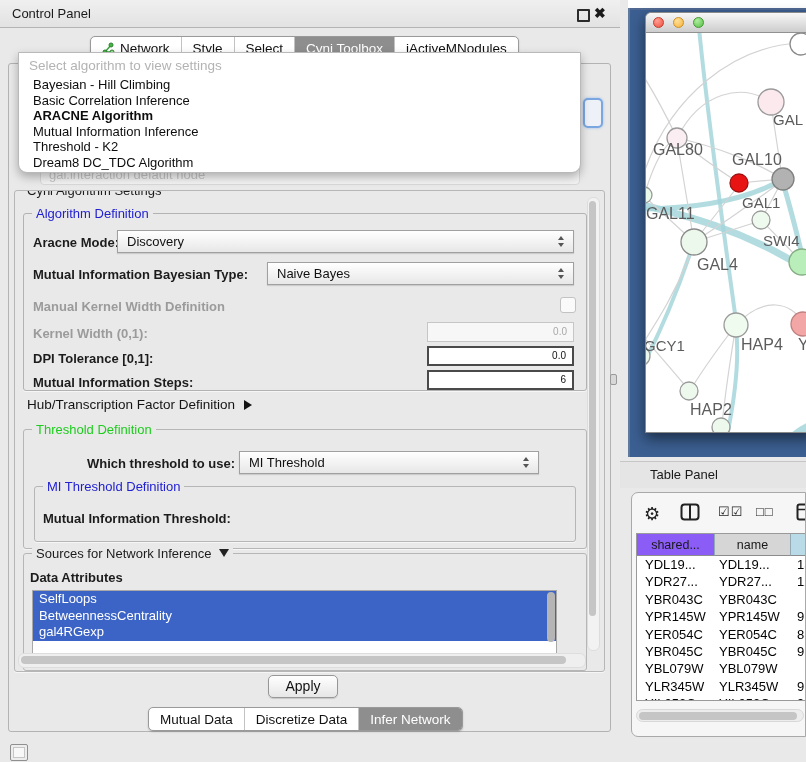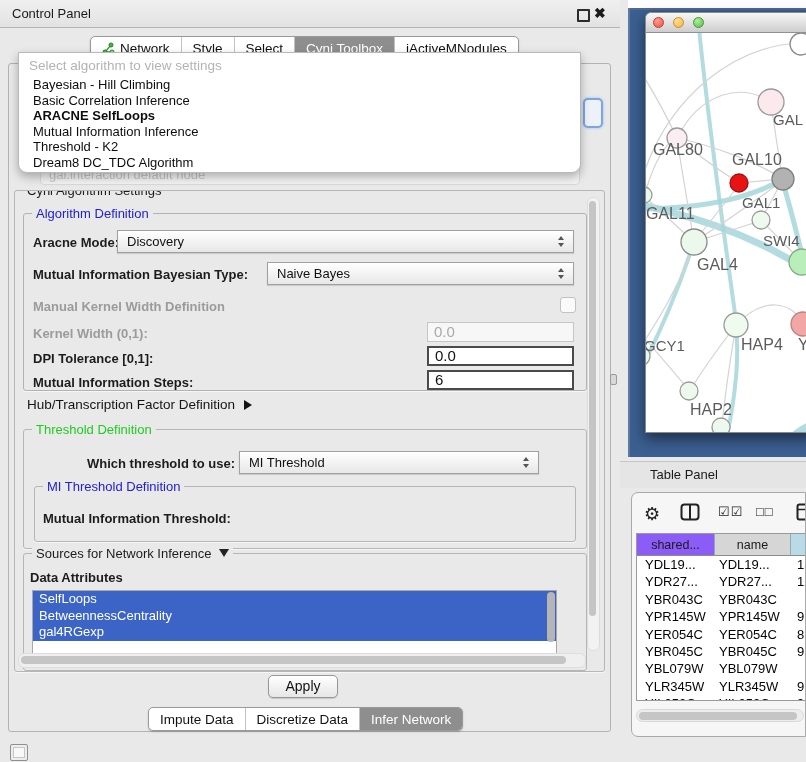--- a/index.html
+++ b/index.html
@@ -5,22 +5,22 @@
   html,body{margin:0;padding:0}
   body{width:806px;height:762px;position:relative;overflow:hidden;background:#e9e9e9;
        font-family:"Liberation Sans",sans-serif;color:#111;}
   
   .abs{position:absolute}
   .group{position:absolute;border:1px solid #b6b6b6;border-radius:3px;box-shadow:0 1px 0 rgba(255,255,255,.6)}
   .gtitle{position:absolute;top:-8px;left:8px;background:#e9e9e9;padding:0 4px;font-size:13px;white-space:nowrap}
   .blue{color:#2121d1}.green{color:#1ecc1e}
   .lbl{font-size:13px;font-weight:bold;color:#1c1c1c;white-space:nowrap}
   .lbl.dis{color:#9b9b9b}
-  .field{position:absolute;height:20px;border:1px solid #8f8f8f;background:#fff;font-size:15px;
-         padding:0 6px;box-sizing:border-box;line-height:18px}
+  .field{position:absolute;height:20px;border:1px solid #8f8f8f;background:#fff;font-size:10px;
+         text-align:right;padding:0 6px;box-sizing:border-box;line-height:18px}
   .field.strong{border:2px solid #4a4a4a;line-height:16px}
   .field.dis{border:1px solid #c6c6c6;background:#f7f7f7;color:#a9a9a9}
   .combo{position:absolute;height:23px;border:1px solid #a0a0a0;border-radius:0;
          background:linear-gradient(#ffffff,#e7e7e7);font-size:13px;line-height:21px;
          padding:0 24px 0 9px;box-sizing:border-box;white-space:nowrap;box-shadow:0 1px 1px rgba(0,0,0,.12)}
   .combo::before{content:"";position:absolute;right:9px;top:5px;border-left:3.5px solid transparent;
                  border-right:3.5px solid transparent;border-bottom:4.5px solid #555}
   .combo::after{content:"";position:absolute;right:9px;bottom:5px;border-left:3.5px solid transparent;
                 border-right:3.5px solid transparent;border-top:4.5px solid #555}
   .checkbox{position:absolute;width:14px;height:14px;border:1px solid #c2c2c2;border-radius:3px;background:#fafafa}
@@ -149,21 +149,21 @@
 
 <div class="abs focus-frag"></div>
 
 <div class="abs ghost-combo">gal.interaction default node</div>
 
 <div class="abs popup">
   <div class="phead">Select algorithm to view settings</div>
   <div id="algo-options">
       <div class="opt">Bayesian - Hill Climbing</div>
       <div class="opt">Basic Correlation Inference</div>
-      <div class="opt bold">ARACNE SelfLoops</div>
+      <div class="opt bold">ARACNE Algorithm</div>
       <div class="opt">Mutual Information Inference</div>
       <div class="opt">Threshold - K2</div>
       <div class="opt">Dream8 DC_TDC Algorithm</div>
     </div>
 </div>
 
 <div class="group" style="left:14px;top:190px;width:589px;height:480px;overflow:hidden">
   <span class="gtitle" style="color:#1c1c1c">Cyni Algorithm Settings</span>
 
   <div class="sb-track-v" style="right:4px;top:6px;width:11px;height:452px">
@@ -231,21 +231,21 @@
 
   <div class="sb-track-h" style="left:3px;right:18px;bottom:3px;height:13px">
     <div class="sb-thumb" style="left:2px;top:1.5px;height:8px;width:545px"></div>
   </div>
 </div>
 
 <div class="btn" style="left:268px;top:675px;width:70px">Apply</div>
 
 <div class="seg" style="left:148px;top:707px">
   <div class="si">
-      <span>Impute Data</span>
+      <span>Mutual Data</span>
     </div>
   <div class="si">
       <span>Discretize Data</span>
     </div>
   <div class="si sel">
       <span>Infer Network</span>
     </div>
 </div>
 
 <div class="abs dock-icon"></div>

